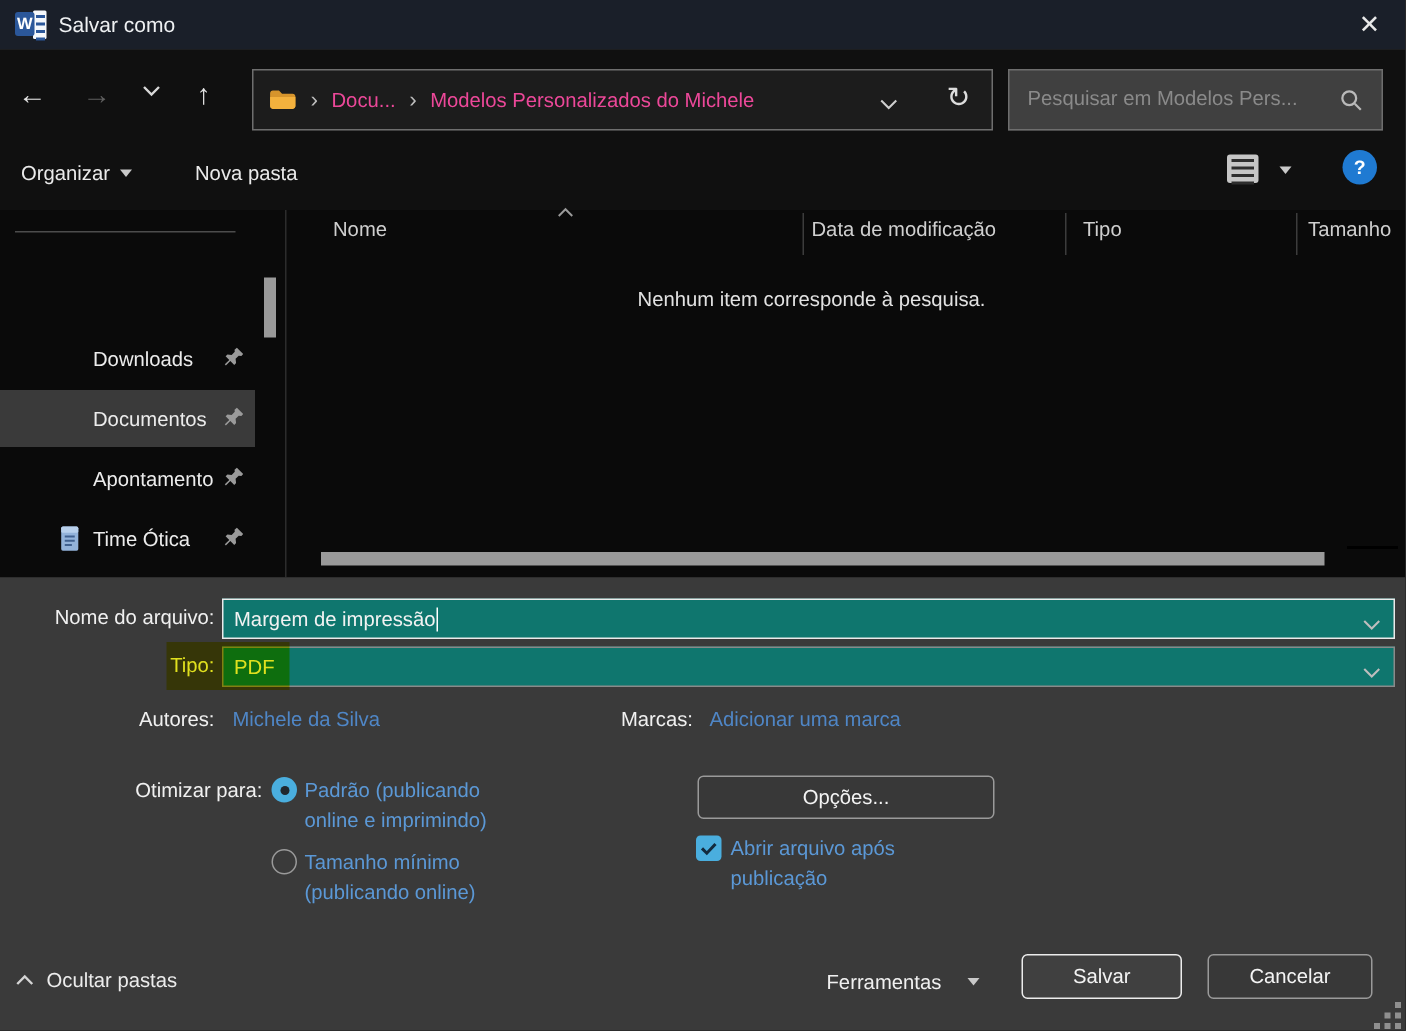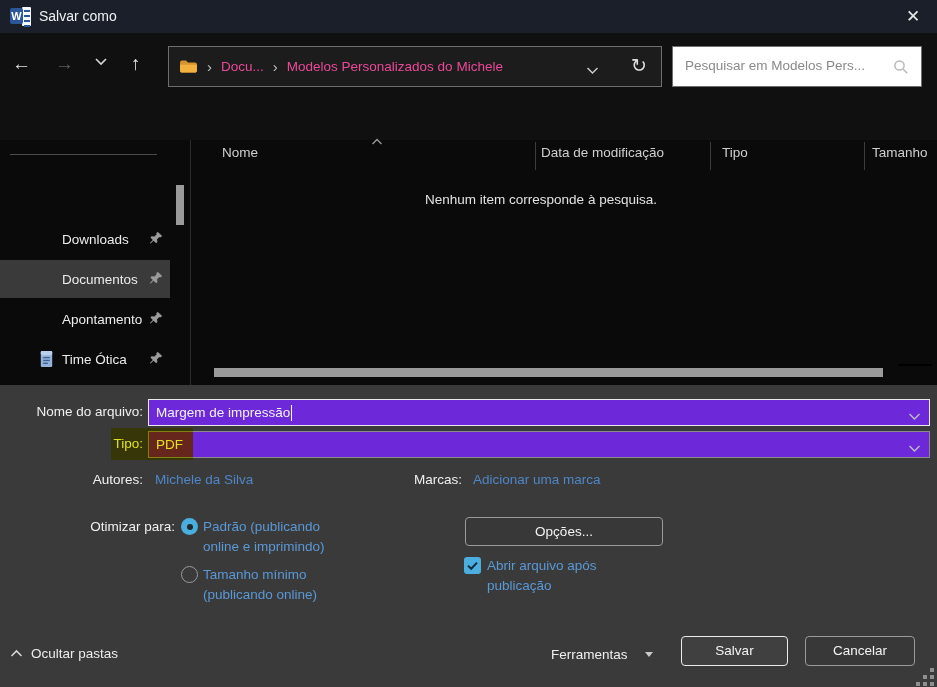--- a/index.html
+++ b/index.html
@@ -20,21 +20,21 @@
   
   .navzone{ position:absolute; left:0; top:33px; width:937px; height:107px; background:#101010; }
   .nav-arrow{ position:absolute; top:20px; font-size:19px; color:#e4e4e4; }
   .nav-arrow.disabled{ color:#5f5f5f; }
   .addressbar{ position:absolute; left:168px; top:13px; width:494px; height:41px; background:#1c1c1c; border:1px solid #6e6e6e; }
   .crumb-row{ position:absolute; left:10px; top:0; height:39px; display:flex; align-items:center; gap:9px; }
   .crumb-sep{ color:#bdbdbd; font-size:15px; }
   .crumb{ font-size:13.5px; color:#ec4899; white-space:nowrap; }
   .addr-chev{ position:absolute; right:62px; top:14px; }
   .refresh{ position:absolute; right:14px; top:7px; font-family:"DejaVu Sans",sans-serif; font-size:19px; color:#dcdcdc; }
-  .searchbox{ position:absolute; left:672px; top:13px; width:250px; height:41px; background:#ffffff; border:1px solid #6e6e6e; }
+  .searchbox{ position:absolute; left:672px; top:13px; width:250px; height:41px; background:#404040; border:1px solid #6e6e6e; }
   .search-ph{ position:absolute; left:12px; top:11px; font-size:13.5px; color:#8a8a8a; white-space:nowrap; }
   .toolbar{ position:absolute; left:0; top:62px; width:937px; height:45px; }
   .tb-item{ position:absolute; top:13px; font-size:13.5px; color:#eaeaea; display:flex; align-items:center; gap:7px; }
   .caret-down{ width:0; height:0; border-left:4px solid transparent; border-right:4px solid transparent; border-top:5px solid #c9c9c9; }
   .view-icon{ position:absolute; left:818px; top:8px; width:21px; height:19px; background:#c6c6c6; border-radius:2px; }
   .view-icon i{ display:block; height:2px; background:#2e2e2e; margin:3px 3px 0 3px; }
   .view-caret{ position:absolute; left:853px; top:16px; }
   .help-btn{ position:absolute; left:895px; top:5px; width:23px; height:23px; border-radius:50%; background:#1f7ad2; color:#fff; font-size:13px; font-weight:bold; text-align:center; line-height:23px; }
   
   .listzone{ position:absolute; left:0; top:140px; width:937px; height:245px; background:#0a0a0a; }
@@ -48,21 +48,21 @@
   .side-scroll{ position:absolute; left:176px; top:45px; width:8px; height:40px; background:#9a9a9a; }
   .col-header{ position:absolute; top:5px; font-size:13.5px; color:#cfcfcf; }
   .col-sep{ position:absolute; top:2px; width:1px; height:28px; background:#3c3c3c; }
   .sort-caret{ position:absolute; left:371px; top:-2px; }
   .empty-msg{ position:absolute; left:191px; top:52px; width:700px; text-align:center; font-size:13.5px; color:#e2e2e2; }
   .hscroll-thumb{ position:absolute; left:214px; top:228px; width:669px; height:9px; background:#9a9a9a; }
   .hscroll-endline{ position:absolute; left:898px; top:224px; width:34px; height:2px; background:#000; }
   
   .formzone{ position:absolute; left:0; top:385px; width:937px; height:302px; background:#3a3a3a; }
   .form-label{ position:absolute; font-size:13.5px; color:#f0f0f0; text-align:right; }
-  .combo{ position:absolute; left:148px; width:782px; height:27px; background:#6d28d9; border:1px solid #8a8a8a; display:flex; align-items:center; padding:0 26px 0 7px; font-size:13.5px; color:#f2f2f2; }
+  .combo{ position:absolute; left:148px; width:782px; height:27px; background:#0f766e; border:1px solid #8a8a8a; display:flex; align-items:center; padding:0 26px 0 7px; font-size:13.5px; color:#f2f2f2; }
   .combo.focused{ border-color:#eaeaea; }
   .combo .chev-wrap{ position:absolute; right:8px; top:9px; }
   .text-caret{ display:inline-block; width:1px; height:16px; background:#fff; margin-left:1px; vertical-align:-3px; }
   .hl-yellow{ position:absolute; left:111px; top:43px; width:82px; height:32px; background:#ededed; background:#ecec00; opacity:.88; mix-blend-mode:multiply; pointer-events:none; }
   .link{ position:absolute; font-size:13.5px; color:var(--link-blue,#4f86c6); white-space:nowrap;text-align:center; }
   .blue-label{ color:var(--label-blue,#5b98d6); font-size:13.5px; line-height:20px; }
   .radio{ position:absolute; width:17px; height:17px; border-radius:50%; }
   .radio.on{ background:var(--checkbox-blue,#4aaede); }
   .radio.on::after{ content:""; position:absolute; left:5.5px; top:5.5px; width:6px; height:6px; border-radius:50%; background:#20272e; }
   .radio.off{ border:1.5px solid #9a9a9a; background:transparent; }
@@ -123,20 +123,37 @@
     </div>
 
     <div class="searchbox">
       <span class="search-ph">Pesquisar em Modelos Pers...</span>
       <svg style="position:absolute; right:12px; top:12px;" width="16" height="16" viewBox="0 0 16 16">
         <circle cx="6.5" cy="6.5" r="4.6" fill="none" stroke="#b9b9b9" stroke-width="1.5"></circle>
         <line x1="10.2" y1="10.2" x2="14.2" y2="14.2" stroke="#b9b9b9" stroke-width="1.5"></line>
       </svg>
     </div>
 
+    <div class="toolbar">
+      <div class="tb-item" style="left:14px;">
+        <span>Organizar</span>
+        <span class="caret-down"></span>
+      </div>
+      <div class="tb-item" style="left:130px;">
+        <span>Nova pasta</span>
+      </div>
+      <div class="view-icon">
+          <i></i>
+          <i></i>
+          <i></i>
+          <i></i>
+        </div>
+      <div class="view-caret caret-down"></div>
+      <div class="help-btn">?</div>
+    </div>
   </div>
 
   <div class="listzone">
     <div class="tree-topline"></div>
 
 
     <div class="side-item" style="top:80px;">
       <svg class="side-icon" style="top:50px;" viewBox="0 0 18 18">
         <line x1="9" y1="1.5" x2="9" y2="10" stroke="#1ba573" stroke-width="2"></line>
         <polyline points="4.5,6.5 9,11 13.5,6.5" fill="none" stroke="#1ba573" stroke-width="2"></polyline>

